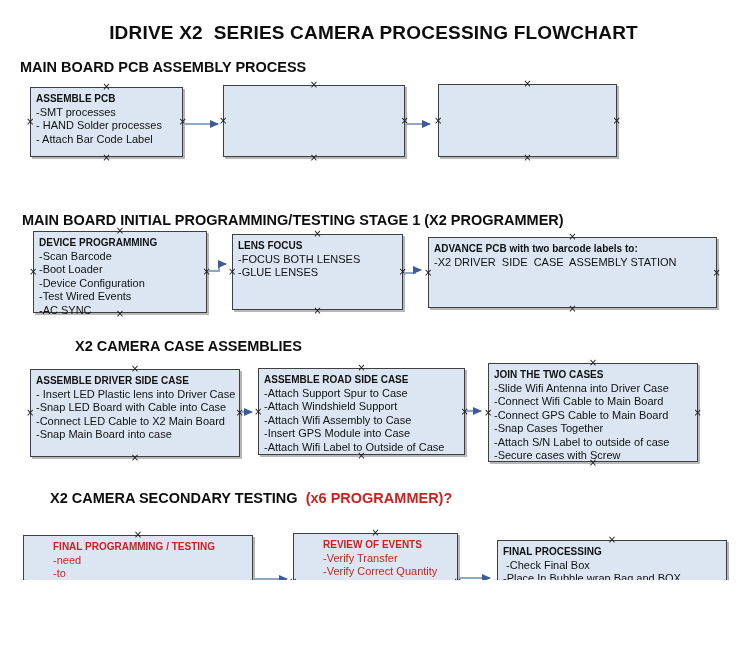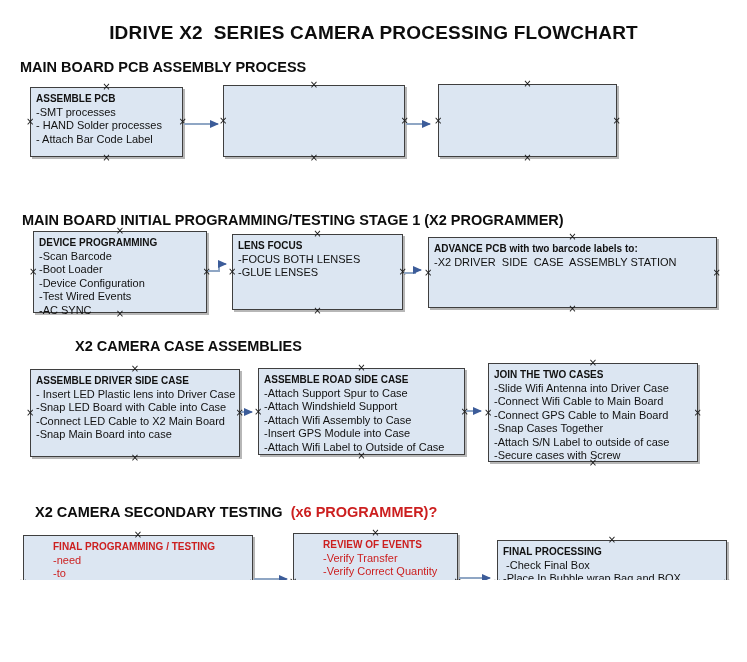--- a/index.html
+++ b/index.html
@@ -45,21 +45,21 @@
 </head>
 <body>
 
 <div id="canvas">
 
   <div class="page-title">IDRIVE X2  SERIES CAMERA PROCESSING FLOWCHART</div>
 
   <div class="section-heading" style="left:20px;top:59px;">MAIN BOARD PCB ASSEMBLY PROCESS</div>
   <div class="section-heading" style="left:22px;top:212px;">MAIN BOARD INITIAL PROGRAMMING/TESTING STAGE 1 (X2 PROGRAMMER)</div>
   <div class="section-heading" style="left:35px;top:338px;margin-left:40px;">X2 CAMERA CASE ASSEMBLIES</div>
-  <div class="section-heading" style="left:35px;top:490px;margin-top:14px;"><span>X2 CAMERA SECONDARY TESTING </span><span class="accent"> (x6 PROGRAMMER)?</span></div>
+  <div class="section-heading" style="left:50px;top:490px;"><span>X2 CAMERA SECONDARY TESTING </span><span class="accent"> (x6 PROGRAMMER)?</span></div>
 
   <div class="flowbox" style="left:30px;top:87px;width:153px;height:70px;">
     <div class="box-title">ASSEMBLE PCB</div>
     <div class="box-lines">-SMT processes
 - HAND Solder processes
 - Attach Bar Code Label</div>
   <span class="xmark xmark-t">×</span>
       <span class="xmark xmark-b">×</span>
       <span class="xmark xmark-l">×</span>
       <span class="xmark xmark-r">×</span>

